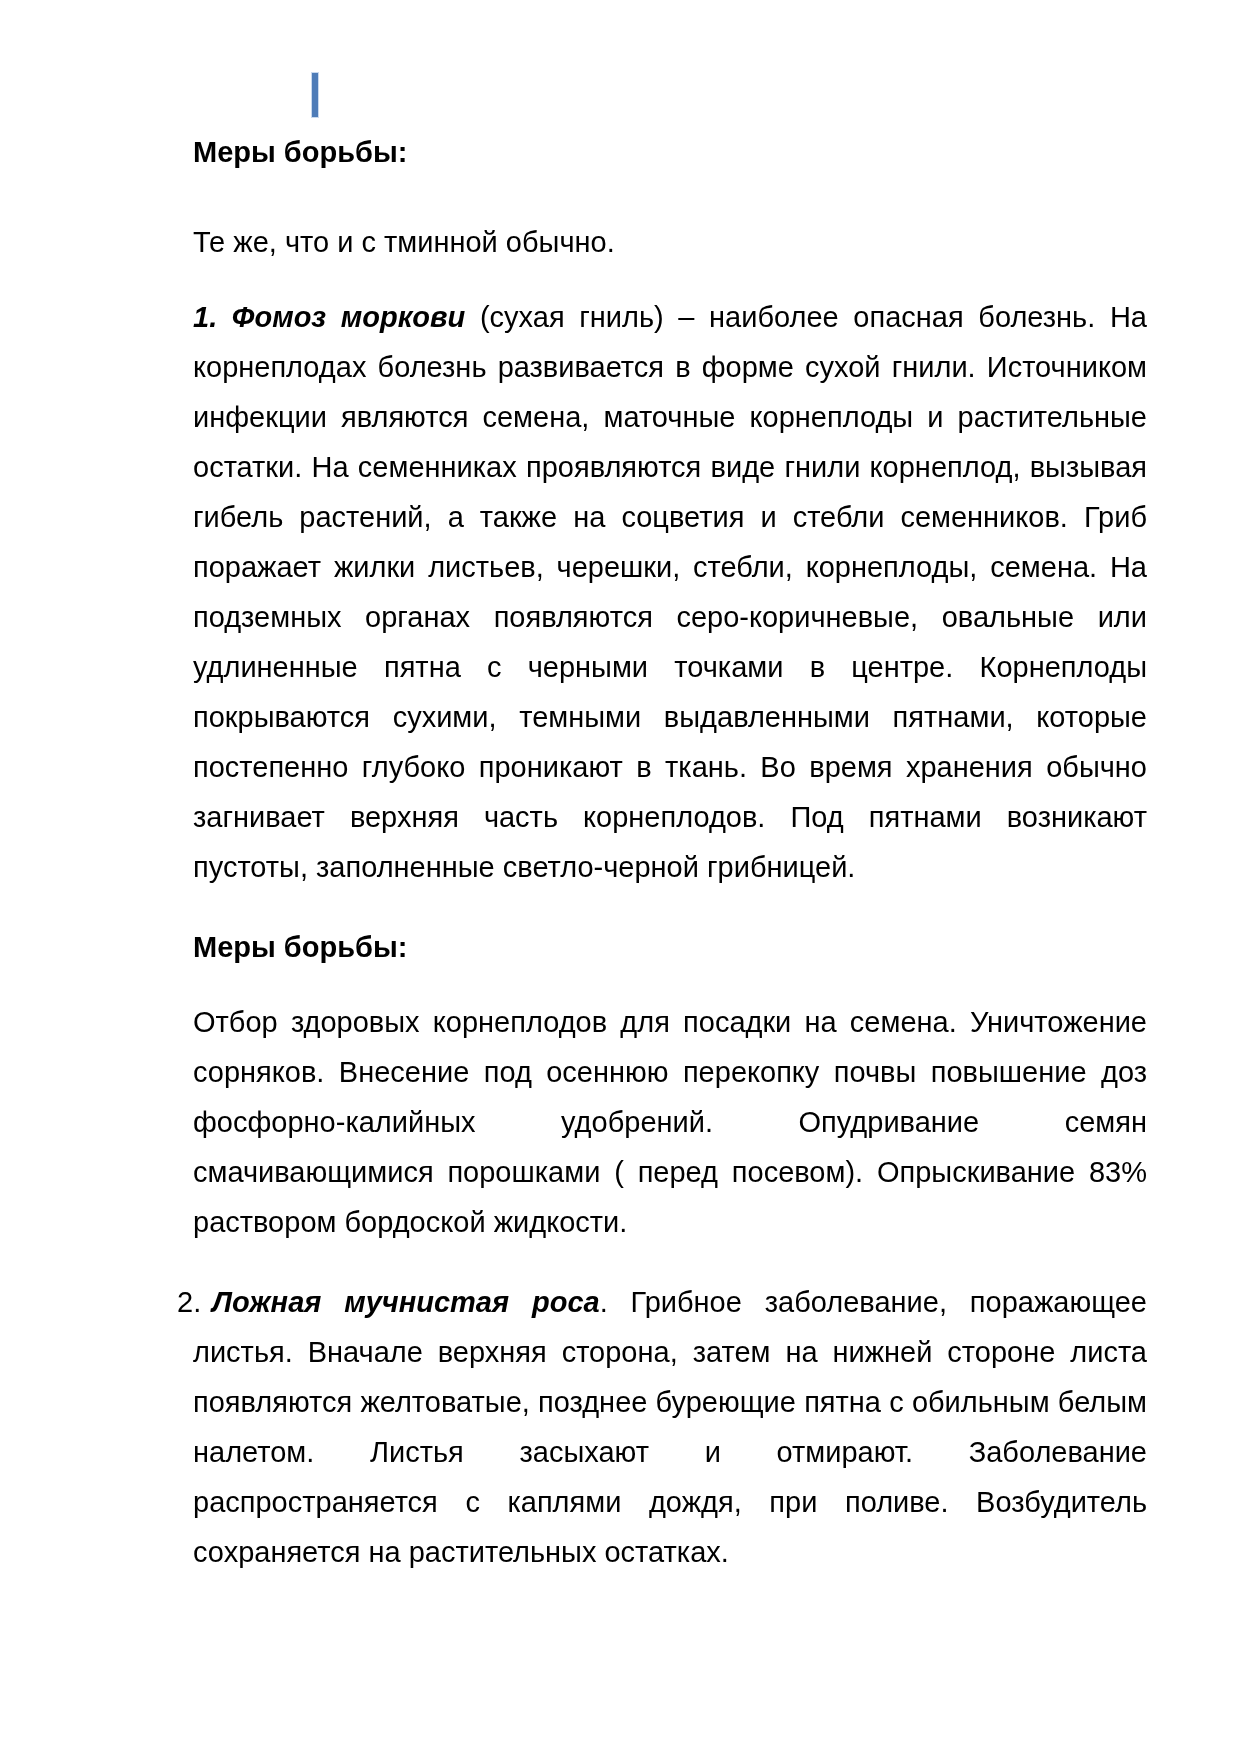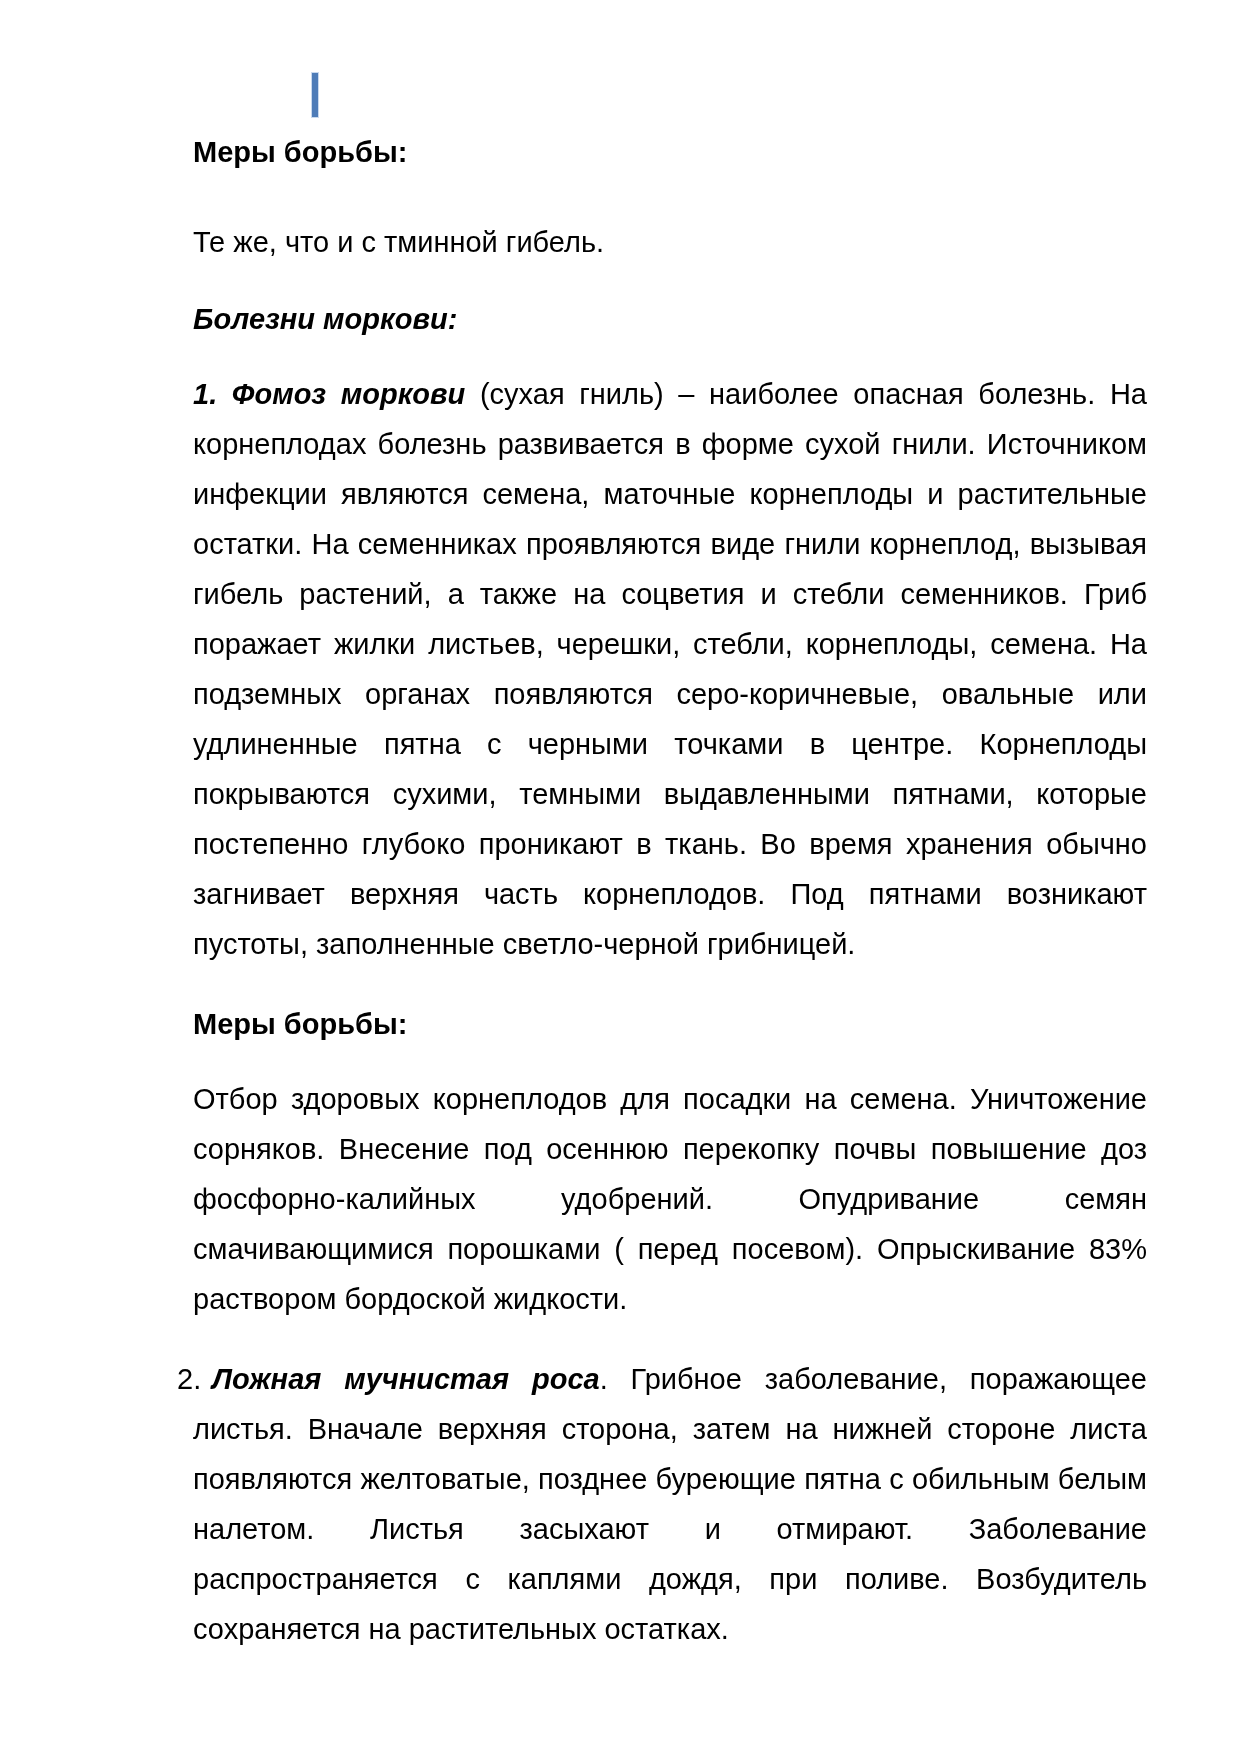--- a/index.html
+++ b/index.html
@@ -52,23 +52,22 @@
 </style>
 </head>
 <body>
 
 <div class="page">
 
   <div class="cursor-bar"></div>
 
   <p class="h m-top1">Меры борьбы:</p>
 
-  <p class="m-top2">Те же, что и с тминной гибель.</p>
+  <p class="m-top2">Те же, что и с тминной обычно.</p>
 
-  <p class="h it m-top3">Болезни моркови:</p>
 
   <p class="j m-top4"><span class="bi">1. Фомоз моркови</span><span> (сухая гниль) – наиболее опасная болезнь. На корнеплодах болезнь развивается в форме сухой гнили. Источником инфекции являются семена, маточные корнеплоды и растительные остатки. На семенниках проявляются виде гнили корнеплод, вызывая гибель растений, а также на соцветия и стебли семенников. Гриб поражает жилки листьев, черешки, стебли, корнеплоды, семена. На подземных органах появляются серо-коричневые, овальные или удлиненные пятна с черными точками в центре. Корнеплоды покрываются сухими, темными выдавленными пятнами, которые постепенно глубоко проникают в ткань. Во время хранения обычно загнивает верхняя часть корнеплодов. Под пятнами возникают пустоты, заполненные светло-черной грибницей.</span></p>
 
   <p class="h m-top5">Меры борьбы:</p>
 
 
   <p class="j m-top4">Отбор здоровых корнеплодов для посадки на семена. Уничтожение сорняков. Внесение под осеннюю перекопку почвы повышение доз фосфорно-калийных удобрений. Опудривание семян смачивающимися порошками ( перед посевом). Опрыскивание 83% раствором бордоской жидкости.</p>
 
   <p class="j m-top5"><span class="marker">2.</span><span class="bi">Ложная мучнистая роса</span><span>. Грибное заболевание, поражающее листья. Вначале верхняя сторона, затем на нижней стороне листа появляются желтоватые, позднее буреющие пятна с обильным белым налетом. Листья засыхают и отмирают. Заболевание распространяется с каплями дождя, при поливе. Возбудитель сохраняется на растительных остатках.</span></p>
 

